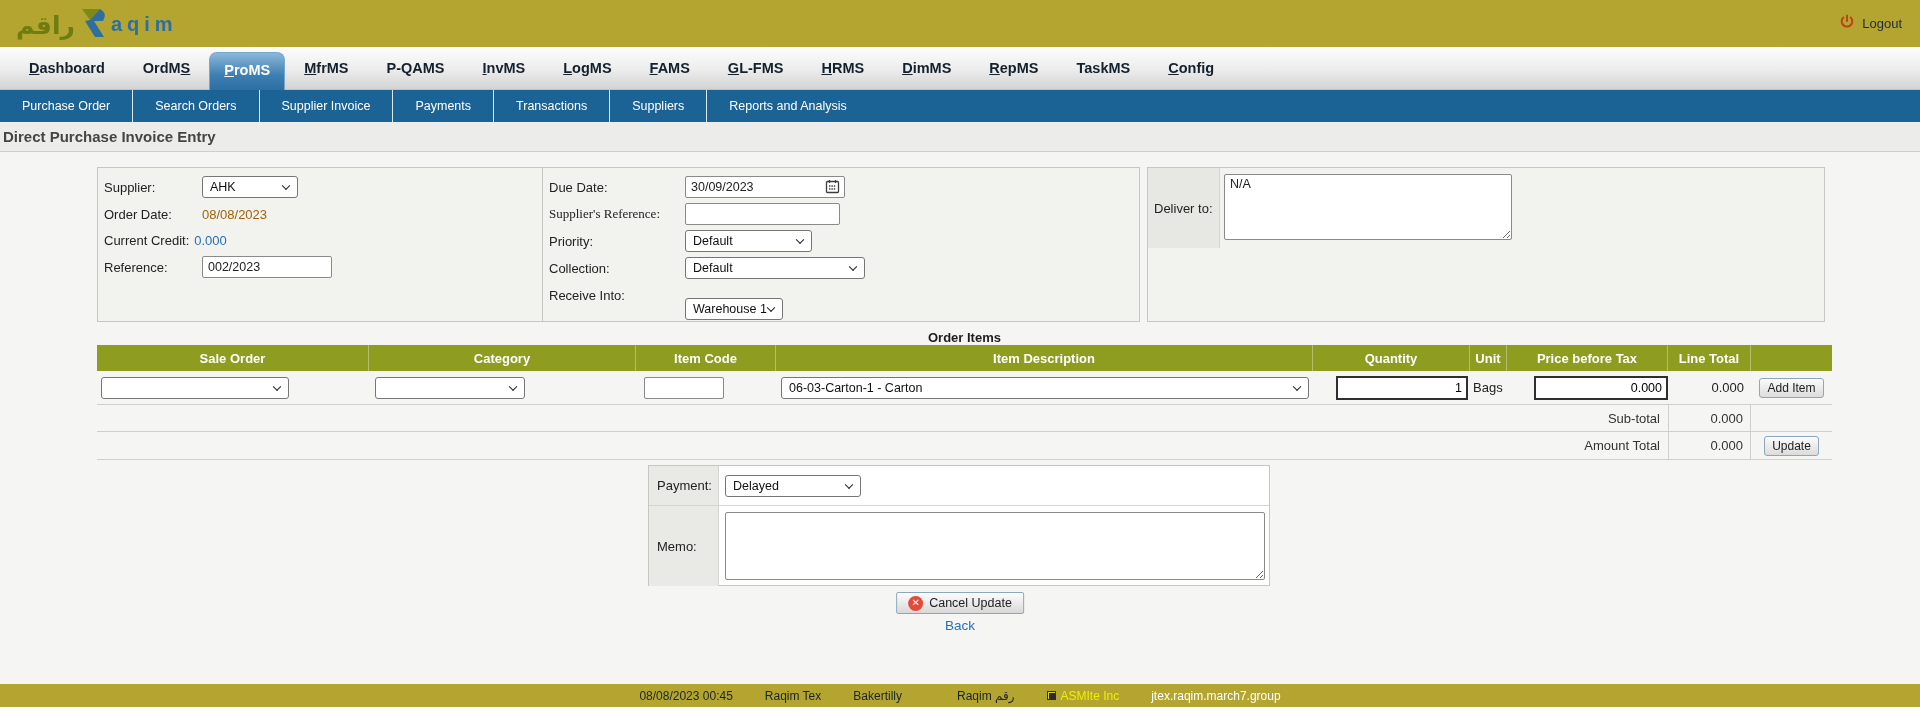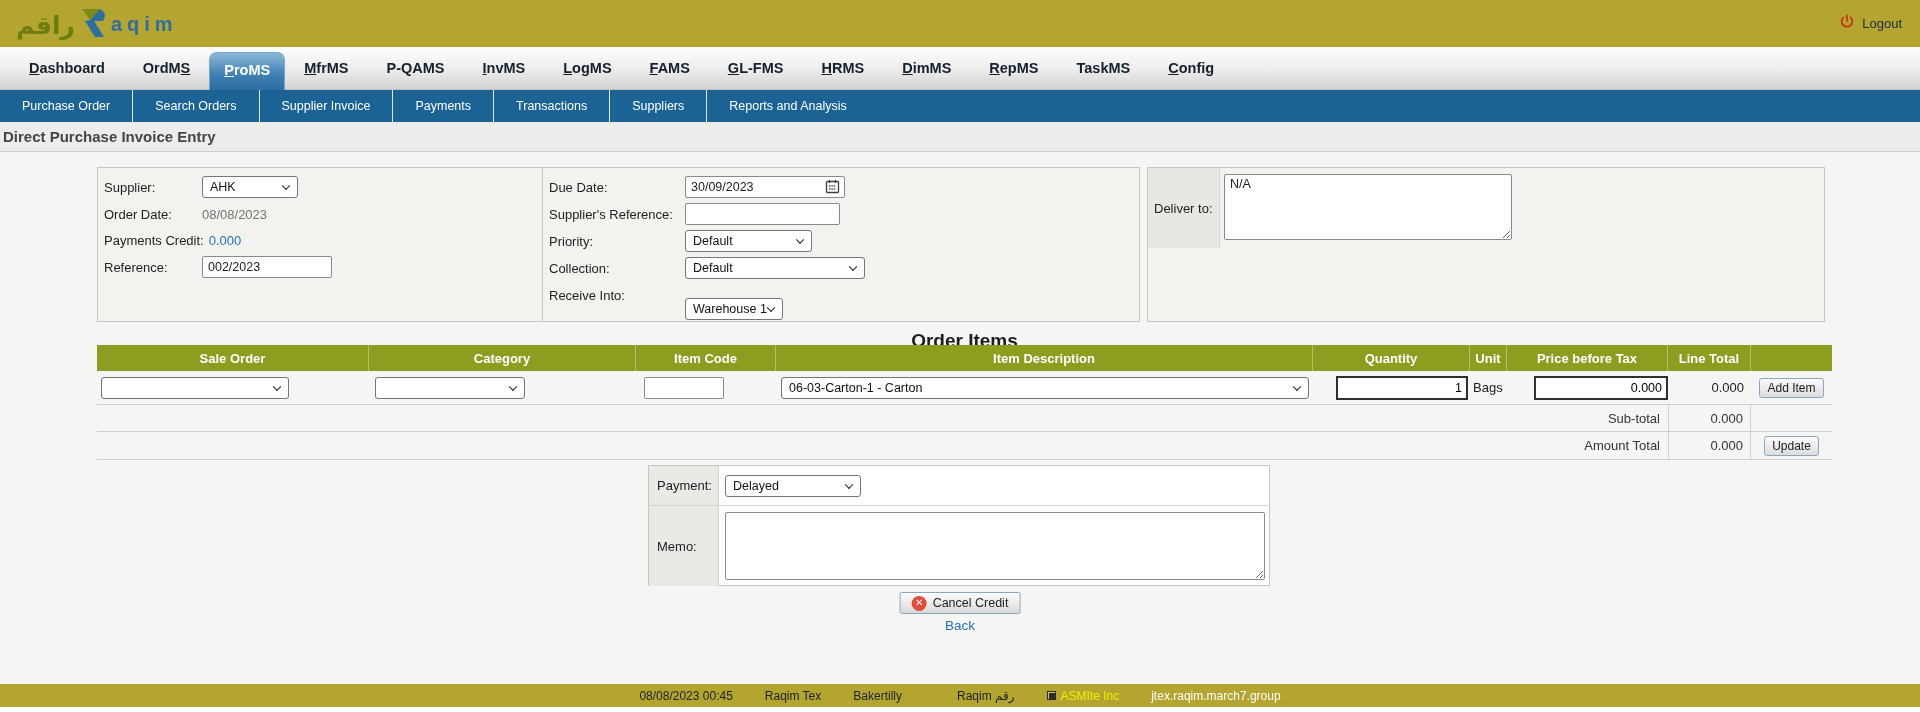--- a/index.html
+++ b/index.html
@@ -38,21 +38,21 @@
   
   .content { position:absolute; left:0; top:152px; width:1920px; height:532px; background:#f5f5f3; }
 
   .formbox { position:absolute; background:#f2f2ef; border:1px solid #c6c6c2; }
   .box-left   { left:97px;  top:15px; width:1043px; height:155px; }
   .box-right  { left:1147px; top:15px; width:678px;  height:155px; }
   .vdivider { position:absolute; left:444px; top:0; width:1px; height:153px; background:#c6c6c2; }
 
   .frow { position:absolute; display:flex; align-items:center; }
   .flabel { color:#222; font-size:13px; }
-  .fvalue-gray { color:#737373; }
+  .fvalue-gray { color:#a16207; }
   .fvalue-blue { color:#2471b8; }
 
   input.text { height:22px; border:1px solid #8a8a8a; border-radius:2px; background:#fff; padding:1px 5px;
                font-family:inherit; font-size:12.5px; color:#222; }
   textarea.area { border:1px solid #8a8a8a; border-radius:2px; background:#fff; padding:2px 5px;
                font-family:inherit; font-size:12.5px; color:#222; resize:both; }
 
   .select { position:relative; height:22px; background:#fff; border:1px solid #767676; border-radius:3px;
             padding:0 24px 0 7px; font-size:12.5px; line-height:20px; color:#111; cursor:pointer; white-space:nowrap; overflow:hidden; }
   .chev { position:absolute; right:8px; top:50%; width:6px; height:6px;
@@ -60,21 +60,21 @@
           transform:translateY(-70%) rotate(45deg); }
 
   .datewrap { position:relative; }
   .cal-icon { position:absolute; right:5px; top:3px; }
 
   .deliver-label-cell { position:absolute; left:0; top:0; width:72px; height:80px; background:#e7e7e4;
         display:flex; align-items:center; padding-left:6px; border-right:1px solid #d5d5d1; }
 
   
   .oi-title { position:absolute; left:97px; top:178px; width:1735px; text-align:center;
-              font-weight:bold; font-size:19px; color:#1d1d1d; }
+              font-weight:bold; font-size:13px; color:#1d1d1d; }
   .items-table { position:absolute; left:97px; top:193px; width:1735px; display:grid;
       grid-template-columns:272px 267px 140px 537px 157px 37px 161px 83px 81px;
       grid-template-rows:26px 34px 27px 28px; }
   .th { background:#8e9c20; color:#fff; font-weight:bold; font-size:13px; display:flex; align-items:center;
         justify-content:center; border-right:1px solid rgba(255,255,255,0.35); }
   .th:nth-child(9) { border-right:none; }
   .td { display:flex; align-items:center; border-bottom:1px solid #cfcfcc; font-size:13px; }
   .cell-input { height:24px; border:2px solid #2f2f2f; background:#fff; text-align:right;
                 font-family:inherit; font-size:12.5px; padding:0 4px; }
   .btn { font-family:inherit; font-size:12px; color:#222; padding:1px 7px; height:20px;
@@ -177,21 +177,21 @@
         <div class="select" style="width:96px;">
           <span>AHK</span>
           <span class="chev"></span>
         </div>
       </div>
       <div class="frow" style="left:6px; top:33px; width:430px; height:26px;">
         <span class="flabel" style="width:98px;">Order Date:</span>
         <span class="fvalue-gray">08/08/2023</span>
       </div>
       <div class="frow" style="left:6px; top:59px; width:430px; height:26px;">
-        <span class="flabel">Payments Credit:</span>
+        <span class="flabel">Current Credit:</span>
         <span class="fvalue-blue" style="margin-left:5px;">0.000</span>
       </div>
       <div class="frow" style="left:6px; top:85px; width:430px; height:28px;">
         <span class="flabel" style="width:98px;">Reference:</span>
         <input class="text" style="width: 130px;" value="002/2023">
       </div>
 
       <div class="frow" style="left:451px; top:6px; width:580px; height:26px;">
         <span class="flabel" style="width:136px;">Due Date:</span>
         <span class="datewrap">
@@ -201,21 +201,21 @@
               <rect x="1.5" y="2.5" width="12" height="11" rx="1"></rect>
               <line x1="4.5" y1="1" x2="4.5" y2="4"></line>
               <line x1="10.5" y1="1" x2="10.5" y2="4"></line>
               <line x1="4" y1="7" x2="11" y2="7" stroke-dasharray="1.4 1"></line>
               <line x1="4" y1="10" x2="11" y2="10" stroke-dasharray="1.4 1"></line>
             </svg>
           </span>
         </span>
       </div>
       <div class="frow" style="left:451px; top:33px; width:580px; height:26px;">
-        <span class="flabel" style="width:136px;">Supplier's Reference:</span>
+        <span class="flabel" style="width:136px;font-family:Liberation Serif, serif;">Supplier's Reference:</span>
         <input class="text" style="width: 155px;" value="">
       </div>
       <div class="frow" style="left:451px; top:60px; width:580px; height:26px;">
         <span class="flabel" style="width:136px;">Priority:</span>
         <div class="select" style="width:127px;">
           <span>Default</span>
           <span class="chev"></span>
         </div>
       </div>
       <div class="frow" style="left:451px; top:87px; width:580px; height:26px;">
@@ -316,21 +316,21 @@
       <div class="memorow">
         <div class="paylabel">
           <span class="flabel">Memo:</span>
         </div>
         <textarea class="area" style="width: 540px; height: 68px; margin-left: 6px;"></textarea>
       </div>
     </div>
 
     <div class="cancel-btn">
       <span class="cancel-icon">✕</span>
-      <span>Cancel Credit</span>
+      <span>Cancel Update</span>
     </div>
     <div class="back-link">Back</div>
   </div>
 
   <div class="footer">
     <span class="f-item">08/08/2023 00:45</span>
     <span class="f-item">Raqim Tex</span>
     <span class="f-item">Bakertilly</span>
     <span class="f-item" style="margin-left:39px;">Raqim رقم</span>
     <span class="f-item f-vendor">

